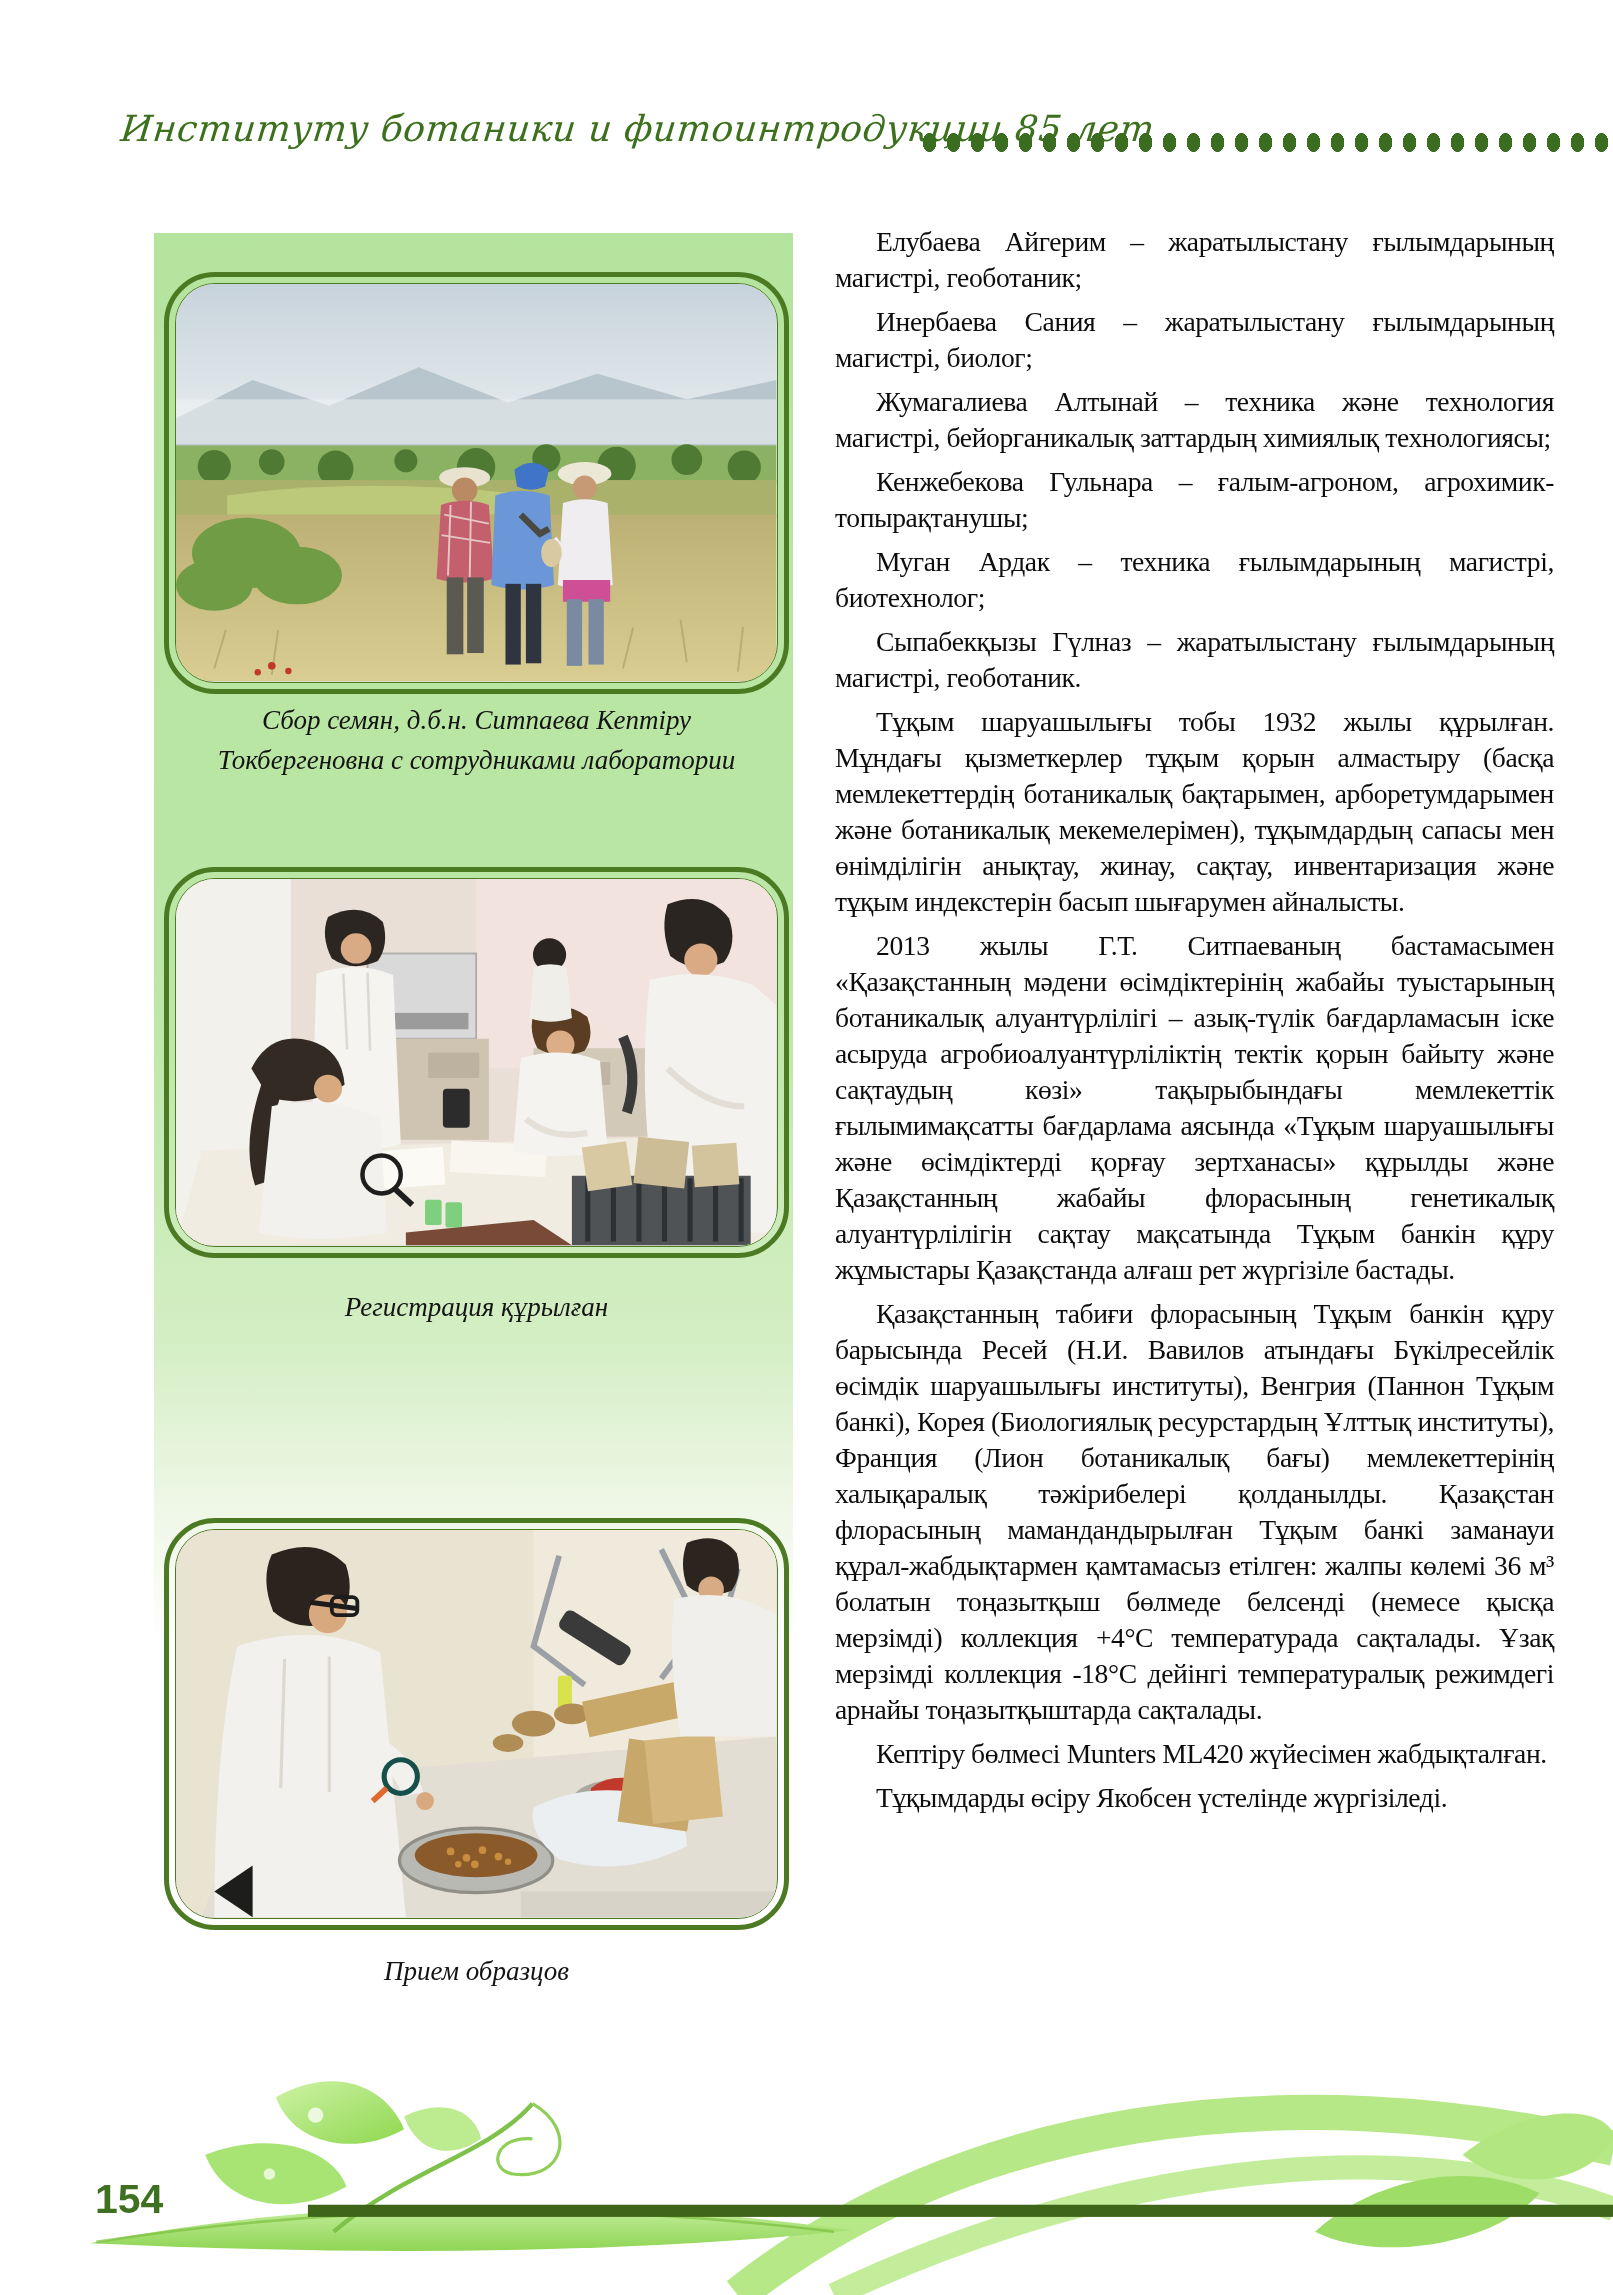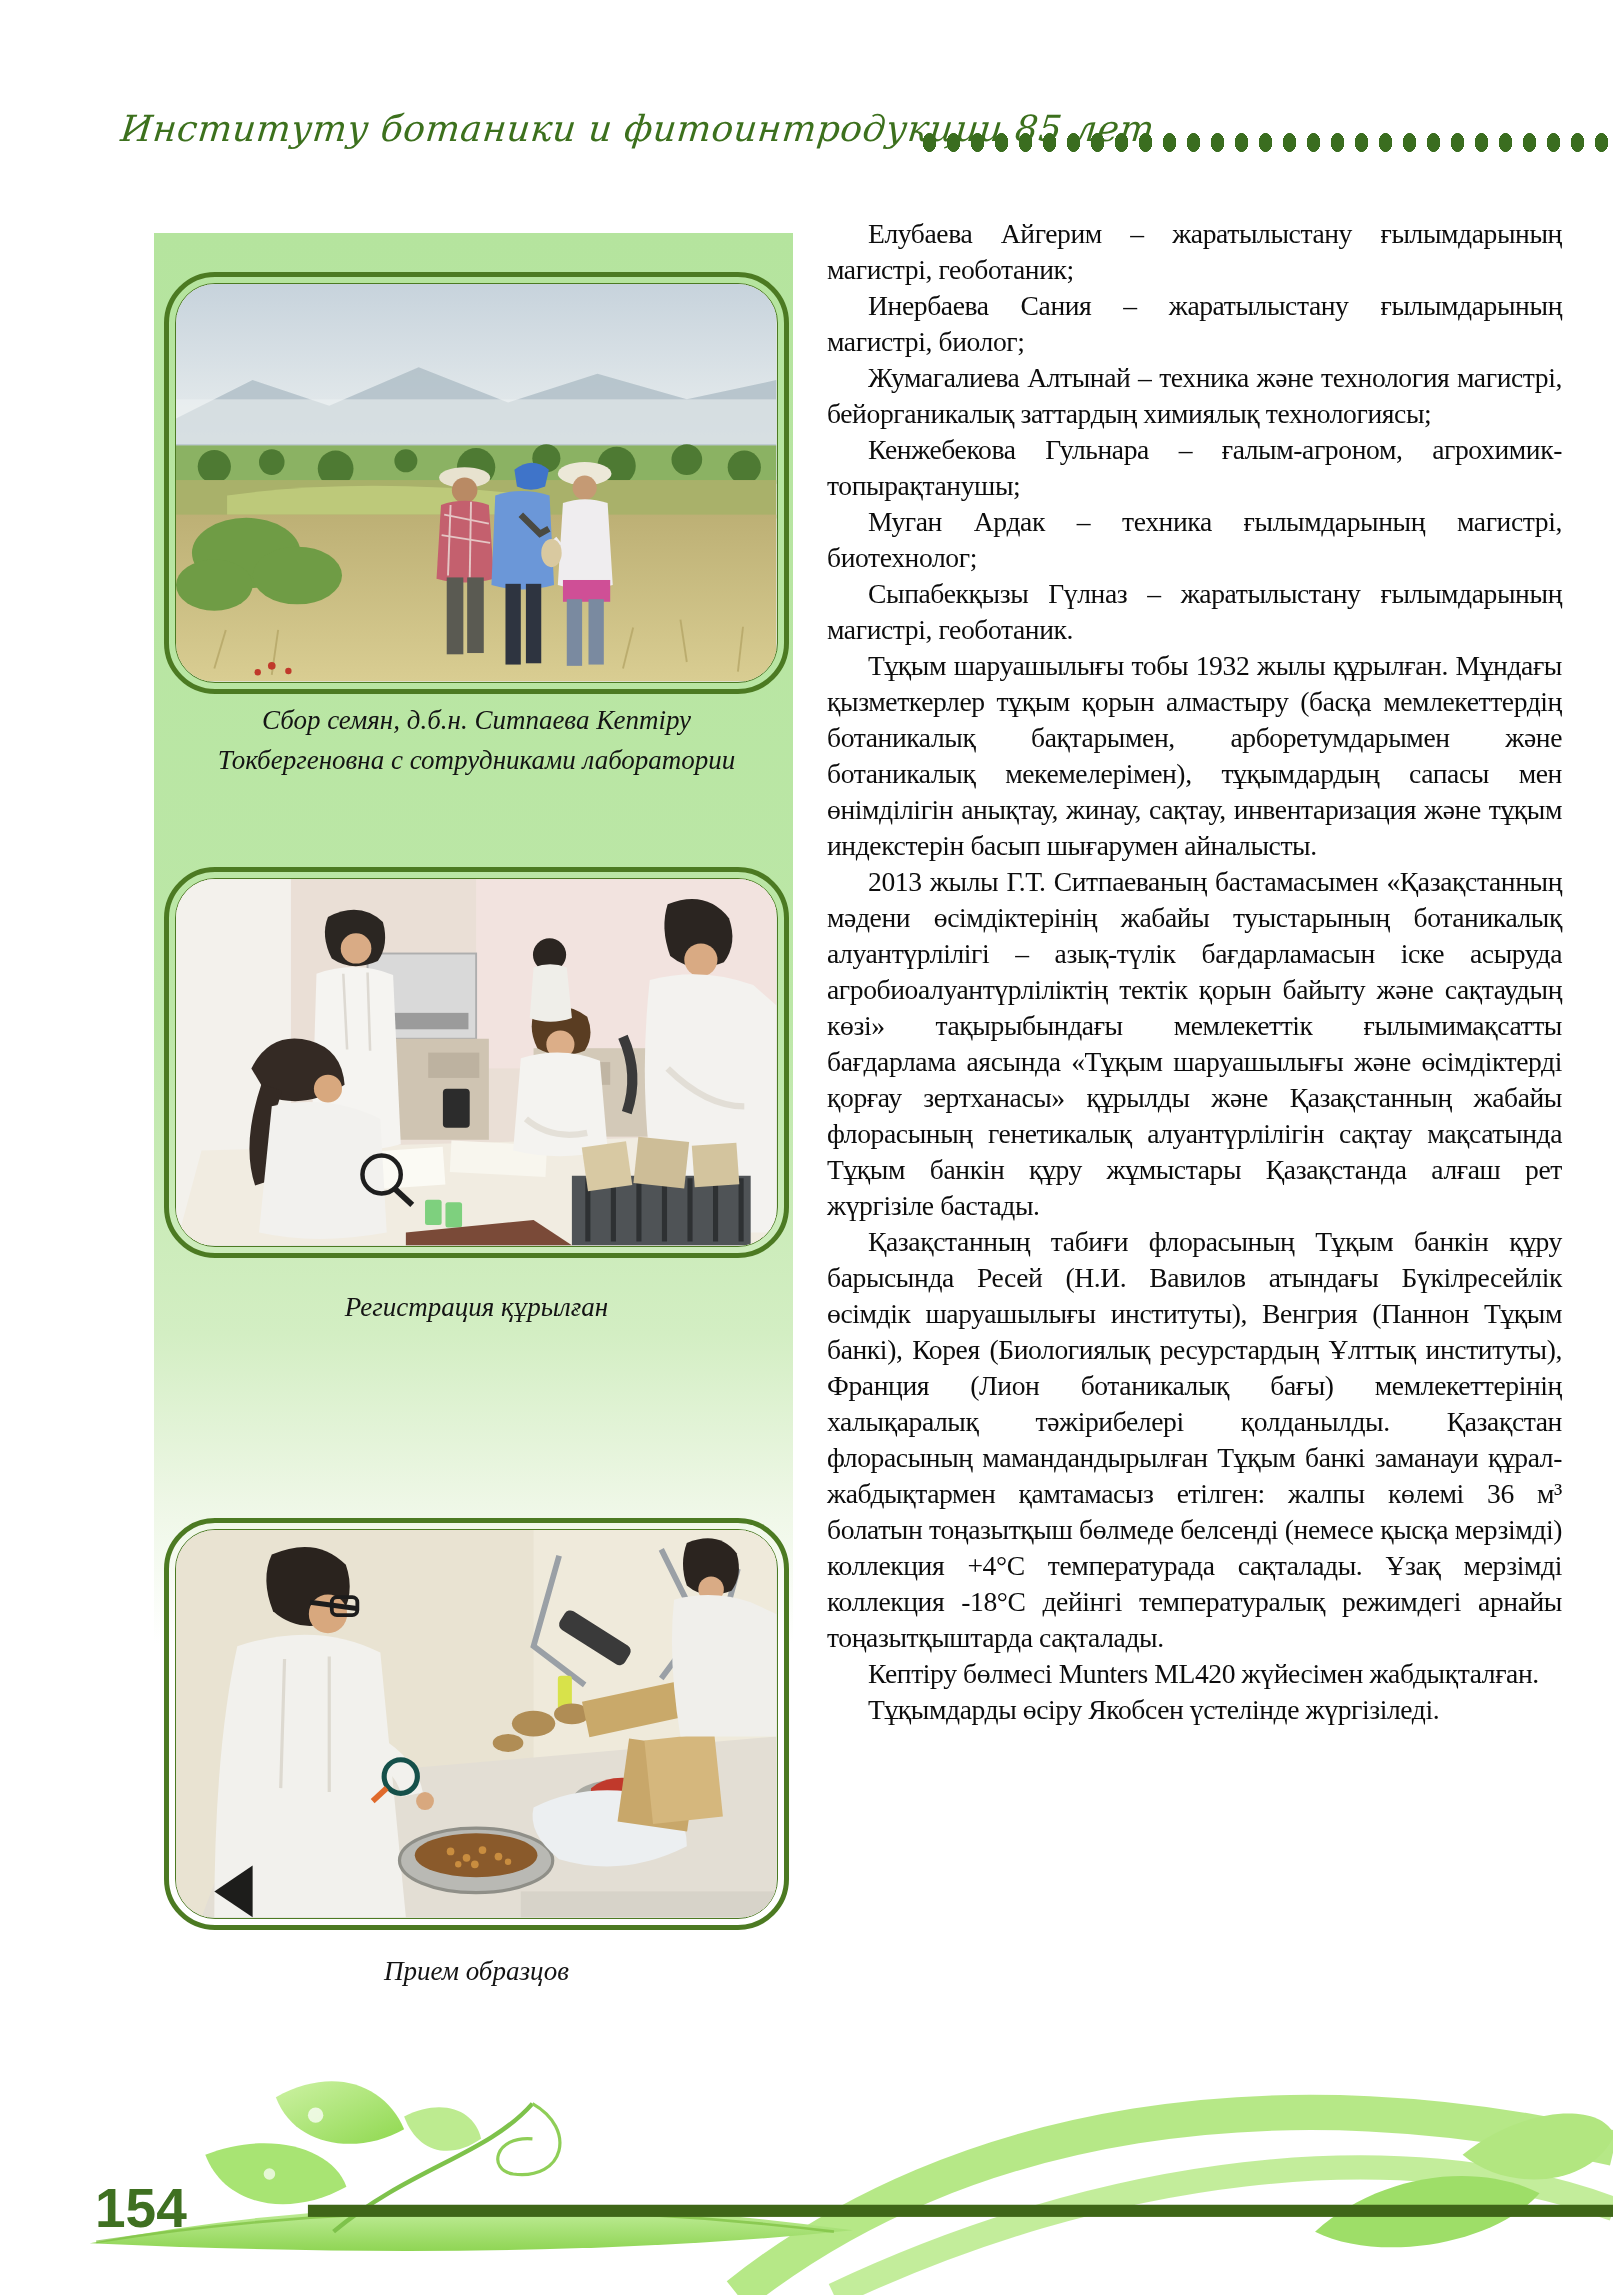--- a/index.html
+++ b/index.html
@@ -47,27 +47,27 @@
   #caption1{top:700px;}
   #caption2{top:1287px;}
   #caption3{top:1951px;}
 
   
   .article{
     position:absolute;left:827px;top:216px;width:735px;
     font-size:27.6px;line-height:36px;color:#0d0d0d;text-align:justify;
     letter-spacing:-0.4px;
   }
-  .article p{margin:0;text-indent:41px;}
+  .article p{margin:8px;text-indent:41px;}
 
   
   .page-number{
     position:absolute;left:95px;top:2176px;
     font-family:"Liberation Sans","DejaVu Sans",sans-serif;
-    font-weight:bold;font-size:55px;color:#3f7021;
+    font-weight:bold;font-size:41px;color:#3f7021;
   }
   .bottom-deco{position:absolute;left:0;top:2078px;width:1614px;height:217px;}
 </style>
 </head>
 <body>
 
 <div class="page">
 
   <div class="header-script">Институту ботаники и фитоинтродукции 85 лет</div>
   <div class="header-dots"></div>

